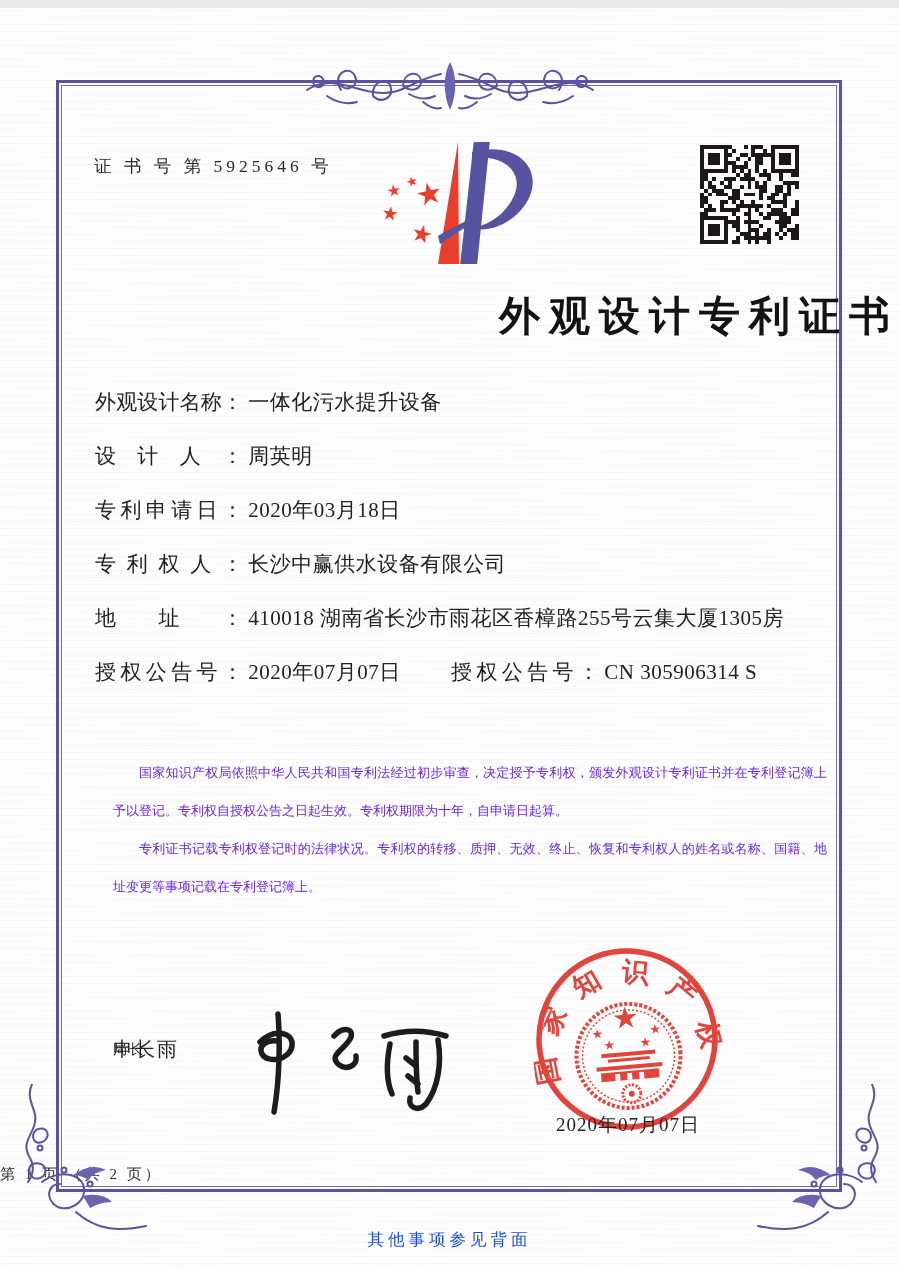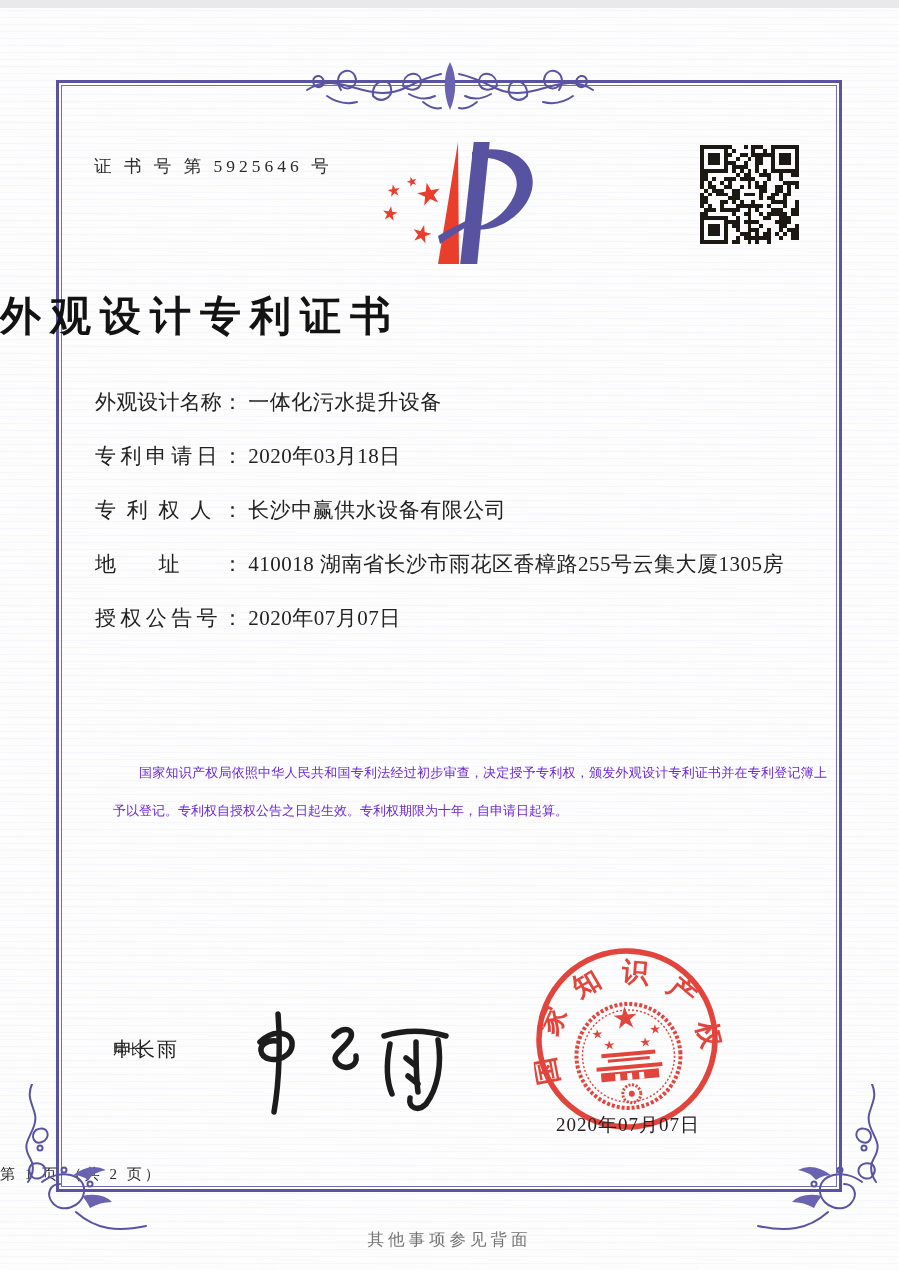--- a/index.html
+++ b/index.html
@@ -32,21 +32,21 @@
   .orn-bl{ left:20px; top:1076px; }
   .orn-br{ left:754px; top:1076px; transform:scaleX(-1); }
 
   .cert-no{ position:absolute; left:94px; top:146px; font-size:17.5px; letter-spacing:4px; color:#2b2b2b; }
 
   .logo{ position:absolute; left:372px; top:130px; width:176px; height:132px; }
   .qr{ position:absolute; left:700px; top:137px; width:99px; height:99px; }
   .qr svg{ width:100%; height:100%; }
 
   .title{
-    position:absolute; left:0; top:281px; width:100%; text-align:left;
+    position:absolute; left:0; top:281px; width:100%; text-align:right;
     font-size:41px; font-weight:700; letter-spacing:9px; color:#131313;
   }
 
   .fields{ position:absolute; left:95px; top:381px; width:714px; font-size:21px; }
   .field-row{ height:54px; line-height:27px; position:relative; }
   .flabel{
     display:inline-block; width:148px; vertical-align:top;
     text-align:justify; text-align-last:justify; -moz-text-align-last:justify;
   }
   .fvalue{ display:inline-block; vertical-align:top; letter-spacing:.5px; }
@@ -68,21 +68,21 @@
          transform:rotate(-5deg); opacity:.93; mix-blend-mode:multiply; z-index:4; }
   .seal .red{ fill:#e3372d; }
   .seal .ring{ fill:none; stroke:#e3372d; }
   .seal text{ font-family:"Liberation Serif","DejaVu Serif",serif; }
   .seal-date{ position:absolute; left:538px; top:1104px; width:180px; text-align:center;
               font-size:19px; letter-spacing:1px; color:#262220; z-index:5; }
 
   .page-no{ position:absolute; left:0; top:1157px; width:100%; text-align:left;
             font-size:15px; letter-spacing:3px; color:#2c2c2c; }
   .back-note{ position:absolute; left:0; top:1221px; width:100%; text-align:center;
-              font-size:16.5px; letter-spacing:4px; color:#737373; }
+              font-size:16.5px; letter-spacing:4px; color:#1d4ed8; }
 </style>
 </head>
 <body>
 
 <div class="page">
 
   <div class="frame"></div>
 
   <div class="orn orn-top">
     <svg width="290" height="80" viewBox="0 0 290 80">
@@ -494,39 +494,48 @@
   </div>
 
   <div class="title">外观设计专利证书</div>
 
   <div class="fields">
     <div class="field-row">
       <span class="flabel">外观设计名称：</span>
       <span class="fvalue">一体化污水提升设备</span>
     </div>
     <div class="field-row">
+      <span class="flabel">设计人：</span>
+      <span class="fvalue">周英明</span>
+    </div>
+    <div class="field-row">
       <span class="flabel">专利申请日：</span>
       <span class="fvalue">2020年03月18日</span>
     </div>
     <div class="field-row">
       <span class="flabel">专利权人：</span>
       <span class="fvalue">长沙中赢供水设备有限公司</span>
     </div>
     <div class="field-row">
       <span class="flabel">地址：</span>
       <span class="fvalue">410018 湖南省长沙市雨花区香樟路255号云集大厦1305房</span>
     </div>
     <div class="field-row">
       <span class="flabel">授权公告号：</span>
       <span class="fvalue">2020年07月07日</span>
+      <span class="grant-second">
+        <span class="flabel">授权公告号：</span>
+        <span class="fvalue">CN 305906314 S</span>
+      </span>
     </div>
   </div>
 
   <div class="paras">
     <p>国家知识产权局依照中华人民共和国专利法经过初步审查，决定授予专利权，颁发外观设计专利证书并在专利登记簿上予以登记。专利权自授权公告之日起生效。专利权期限为十年，自申请日起算。</p>
+    <p>专利证书记载专利权登记时的法律状况。专利权的转移、质押、无效、终止、恢复和专利权人的姓名或名称、国籍、地址变更等事项记载在专利登记簿上。</p>
   </div>
 
   <div class="signer-role">局长</div>
   <div class="signer-name">申长雨</div>
 
   <div class="signature">
     <svg width="232" height="112" viewBox="0 0 232 112">
       <path d="M22,36 C36,22 56,26 54,40 C52,54 30,58 24,48 C20,40 28,34 38,35"></path>
       <path d="M40,8 C42,32 42,72 36,106"></path>
       <path d="M96,30 C106,18 120,24 110,36 C102,46 92,50 100,58 C108,65 120,60 118,50"></path>

